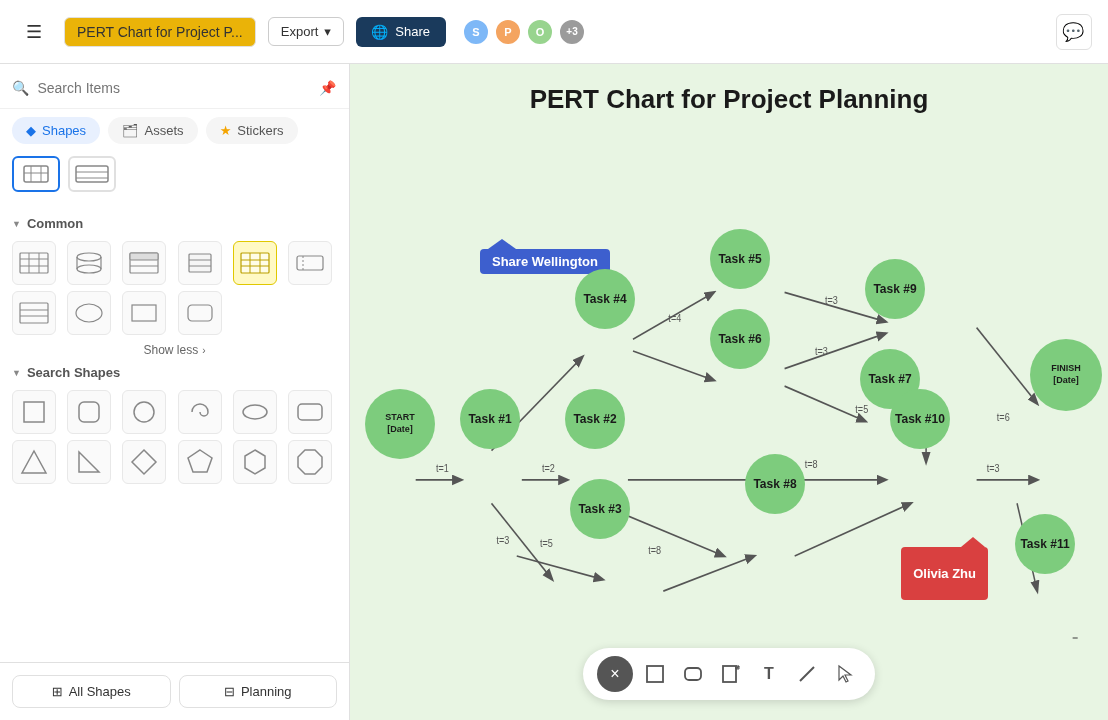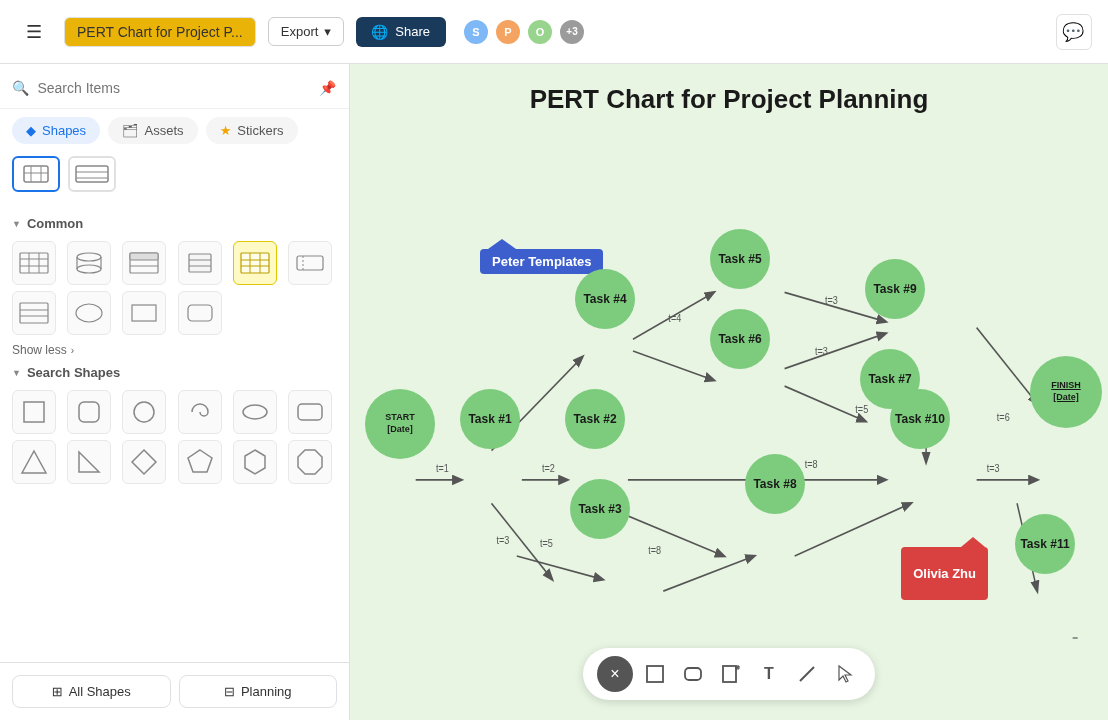--- a/index.html
+++ b/index.html
@@ -94,21 +94,21 @@
     .shapes-grid {
       display: grid; grid-template-columns: repeat(6, 1fr); gap: 6px; margin-bottom: 8px;
     }
     .shape-item {
       width: 44px; height: 44px; border: 1px solid #e8e8e8; border-radius: 6px;
       display: flex; align-items: center; justify-content: center;
       cursor: pointer; background: #fafafa;
     }
     .show-less {
       display: flex; align-items: center; gap: 4px;
-      font-size: 12px; color: #666; cursor: pointer; margin-bottom: 0;
+      font-size: 12px; color: #666; cursor: pointer; margin-bottom: 0; justify-content: center;
     }
     .show-less-arrow { font-size: 10px; }
 
     .simple-section { margin-top: 4px; }
     .simple-grid {
       display: grid; grid-template-columns: repeat(6, 1fr); gap: 6px; margin-top: 10px;
     }
 
     
     .panel-footer {
@@ -400,21 +400,21 @@
       </button>
     </div>
   </div>
 
   <div class="canvas-area">
 
     <div class="chart-title">PERT Chart for Project Planning</div>
 
     <div style="position:absolute; top:175px; left:130px;">
       <div style="width:0; height:0; border-left:14px solid transparent; border-right:14px solid transparent; border-bottom:10px solid #3d5fce; margin-left:8px;"></div>
-      <div style="background:#3d5fce; color:#fff; font-size:13px; font-weight:600; padding:5px 12px; border-radius:4px;">Peter Templates</div>
+      <div style="background:#3d5fce; color:#fff; font-size:13px; font-weight:600; padding:5px 12px; border-radius:4px;">Share Wellington</div>
     </div>
 
     <svg class="canvas-svg" viewBox="0 0 750 560" preserveAspectRatio="none">
       <defs>
         <marker id="arr" markerWidth="8" markerHeight="8" refX="6" refY="3" orient="auto">
           <path d="M0,0 L0,6 L8,3 z" fill="#555"></path>
         </marker>
       </defs>
 
       <line x1="65" y1="355" x2="110" y2="355" stroke="#555" stroke-width="1.5" marker-end="url(#arr)"></line>
@@ -489,21 +489,21 @@
     <div class="pert-node" style="left:510px; top:285px;">Task #7</div>
 
     <div class="pert-node" style="left:395px; top:390px;">Task #8</div>
 
     <div class="pert-node" style="left:515px; top:195px;">Task #9</div>
 
     <div class="pert-node" style="left:540px; top:325px;">Task #10</div>
 
     <div class="pert-node" style="left:665px; top:450px;">Task #11</div>
 
-    <div class="pert-node start-finish" style="left:680px; top:292px; width:72px; height:72px;text-decoration:underline;">
+    <div class="pert-node start-finish" style="left:680px; top:275px; width:72px; height:72px;">
       <div style="text-align:center; font-size:9px; line-height:1.3;">FINISH<br>[Date]</div>
     </div>
 
     <div style="position:absolute; bottom:120px; right:120px;">
       <div style="width:0; height:0; border-left:12px solid transparent; border-right:12px solid transparent; border-bottom:10px solid #d94040; margin-left:60px;"></div>
       <div style="background:#d94040; color:#fff; font-size:13px; font-weight:600; padding:19px 12px; border-radius:4px;">Olivia Zhu</div>
     </div>
 
     <div class="bottom-toolbar">
       <button class="close-btn">

